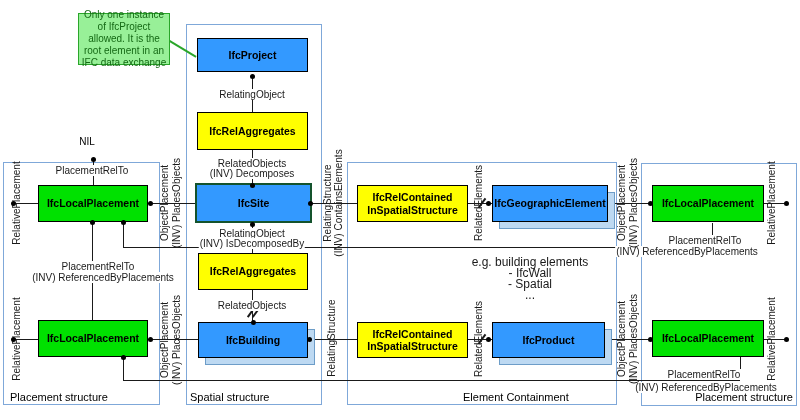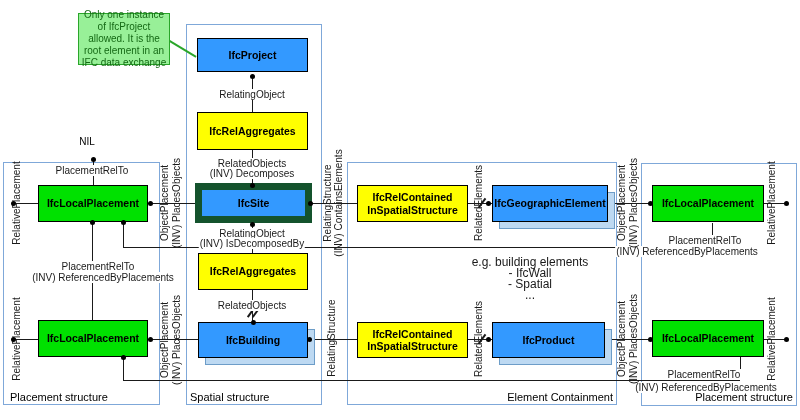--- a/index.html
+++ b/index.html
@@ -8,21 +8,21 @@
   .cont{position:absolute;border:1px solid #7fa8d9;box-sizing:border-box;background:transparent;}
   .hline,.vline{position:absolute;background:#1a1a1a;}
   .hline{height:1px;}
   .vline{width:1px;}
   .box{position:absolute;border:1px solid #000;box-sizing:border-box;display:flex;flex-direction:column;
        align-items:center;justify-content:center;text-align:center;font-weight:bold;font-size:10.5px;
        line-height:1.15;color:#000;}
   .green{background:#00e100;}
   .blue{background:#3399ff;}
   .yellow{background:#ffff00;}
-  .redborder{border:7px solid #14532d;align-items:center;}
+  .redborder{border:2px solid #14532d;align-items:center;}
   .shadow{position:absolute;background:#bdd9f2;border:1px solid #6d9dc8;box-sizing:border-box;}
   .dot{position:absolute;width:5px;height:5px;border-radius:50%;background:#000;}
   .elabel{position:absolute;font-size:10px;line-height:11px;color:#1a1a1a;background:#fff;
           white-space:nowrap;transform:translateX(-50%);padding:0 1px;}
   .vlabel{position:absolute;font-size:10px;line-height:10px;color:#1a1a1a;white-space:nowrap;
           writing-mode:vertical-rl;transform:translate(-50%,-50%) rotate(180deg);}
   .clabel{position:absolute;font-size:11px;color:#000;white-space:nowrap;}
   .slash{position:absolute;width:1.5px;background:#1a1a1a;transform:rotate(36deg);}
   .callout{position:absolute;left:78px;top:13px;width:92px;height:52px;background:#98f098;
            border:1px solid #2aa62a;display:flex;align-items:center;justify-content:center;
@@ -173,21 +173,21 @@
 
   <div class="examples">
     <div>e.g. building elements</div>
     <div>- IfcWall</div>
     <div>- Spatial</div>
     <div>...</div>
   </div>
 
   <div class="clabel" style="left:10px;top:391px">Placement structure</div>
   <div class="clabel" style="left:190px;top:391px">Spatial structure</div>
-  <div class="clabel" style="left:463px;top:391px;width:150px;text-align:right">Element Containment</div>
+  <div class="clabel" style="left:463px;top:391px;width:150px;text-align:left">Element Containment</div>
   <div class="clabel" style="left:643px;top:391px;width:150px;text-align:right">Placement structure</div>
 
   <div class="dot" style="left:91px;top:157px"></div>
   <div class="dot" style="left:250px;top:74px"></div>
   <div class="dot" style="left:250px;top:183px"></div>
   <div class="dot" style="left:250px;top:222px"></div>
   <div class="dot" style="left:251px;top:320px"></div>
 
   <div class="dot" style="left:11px;top:201px"></div>
   <div class="dot" style="left:148px;top:201px"></div>

